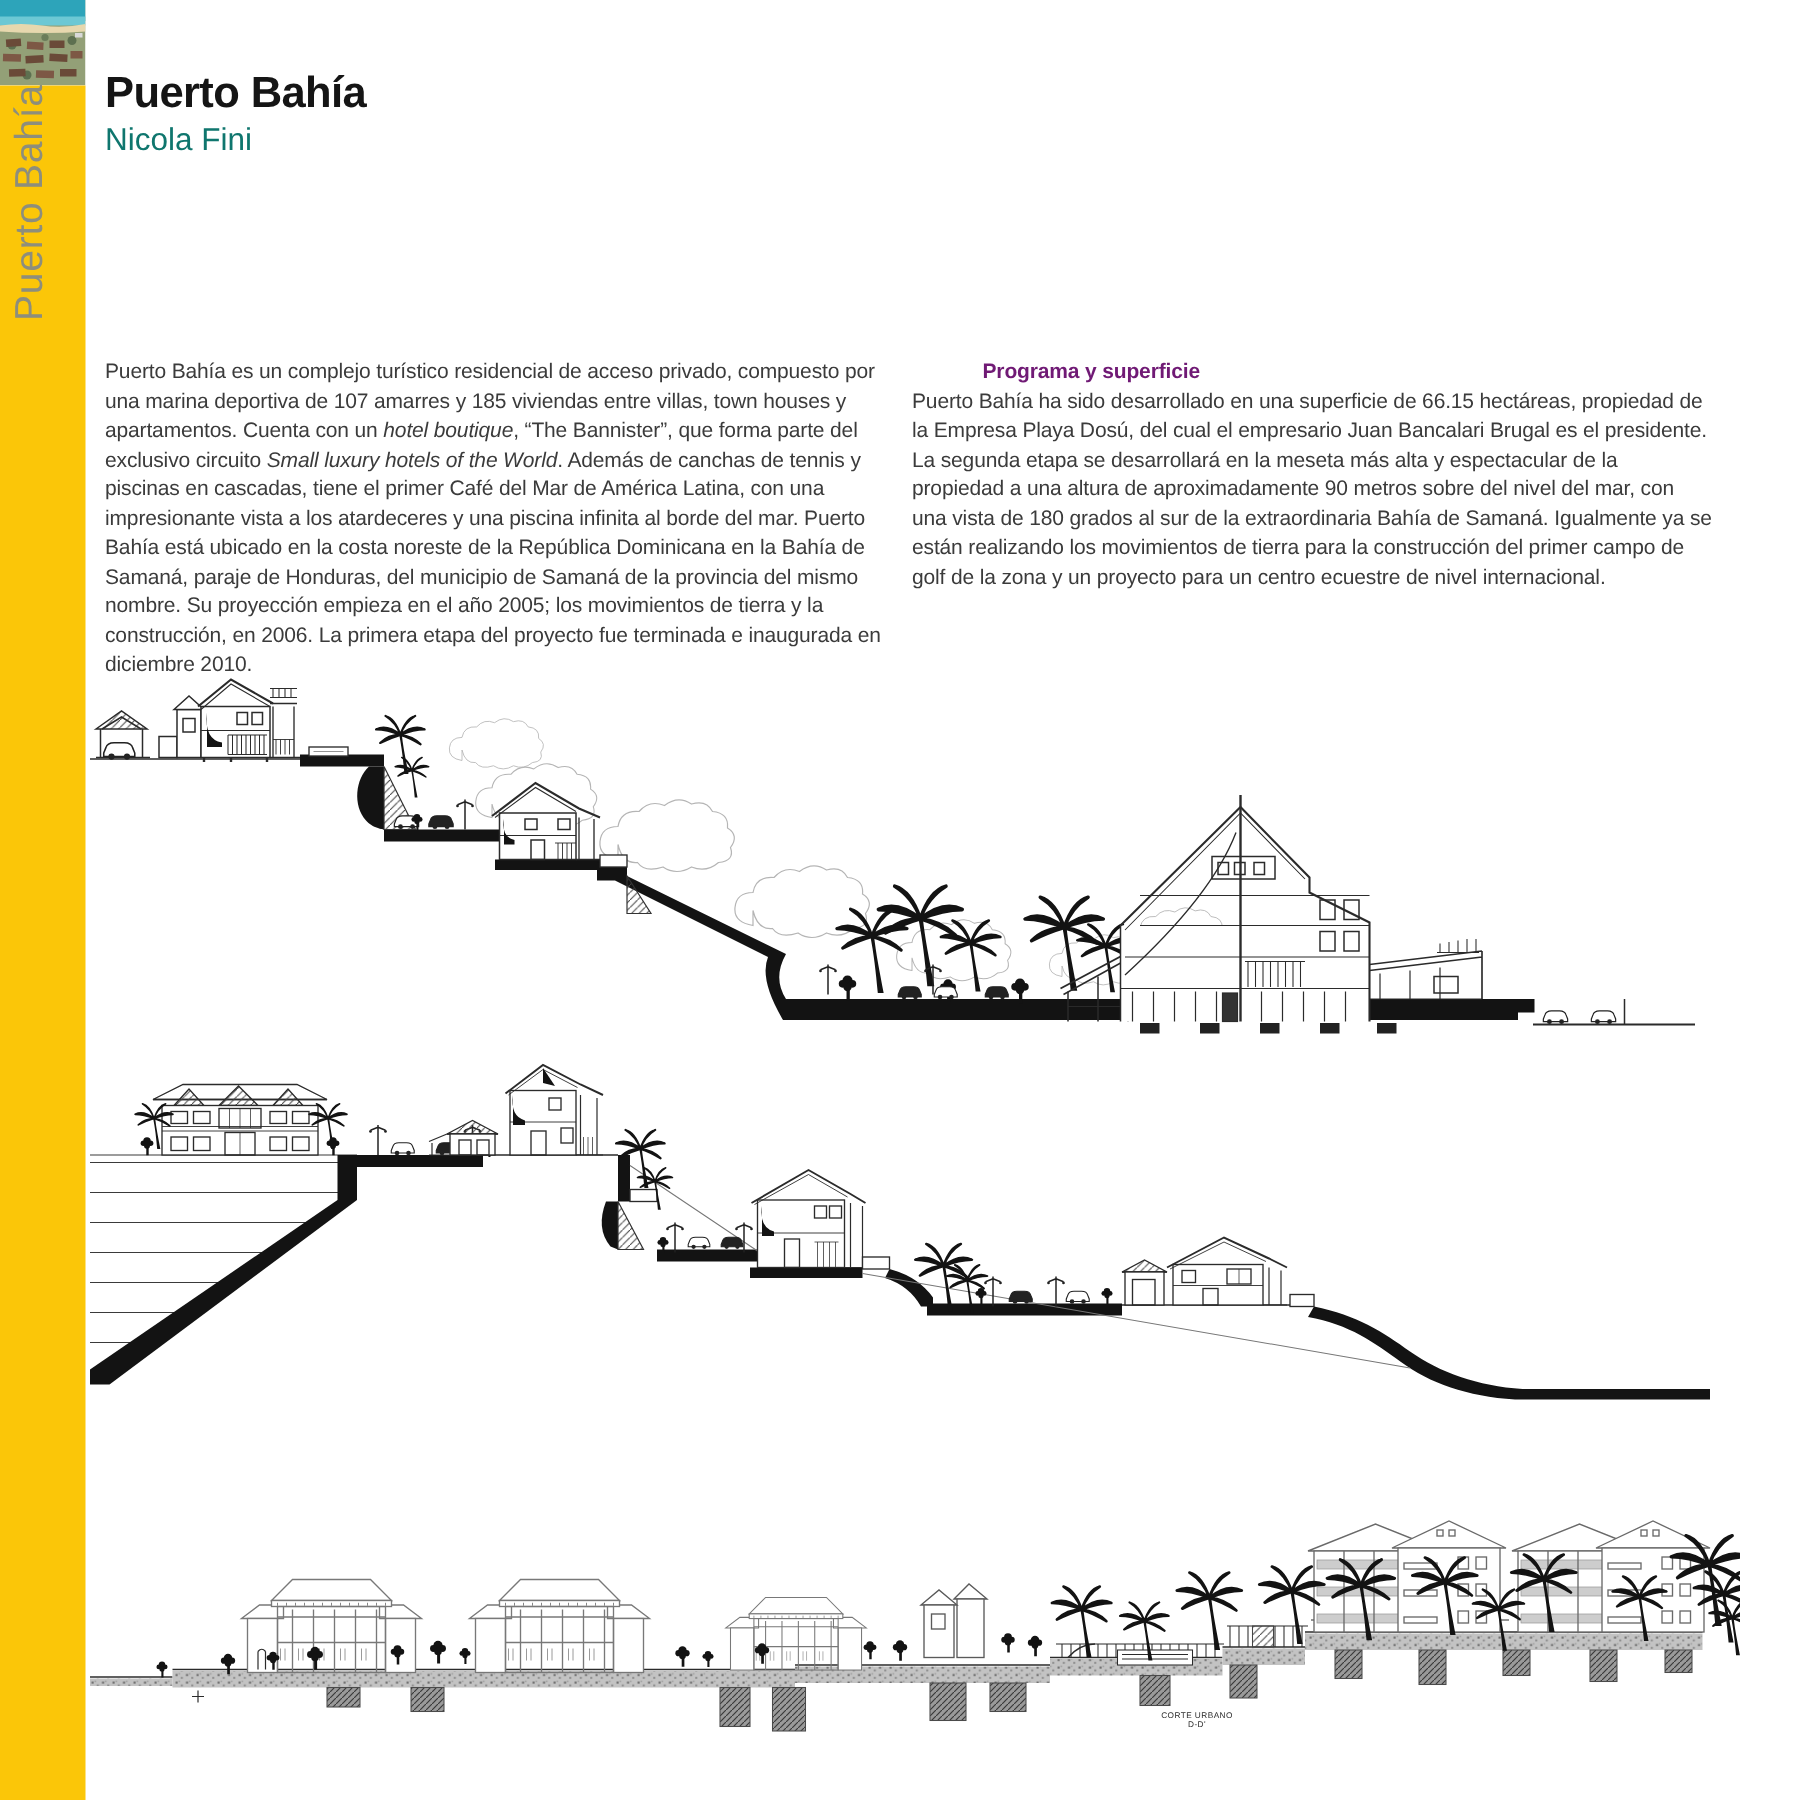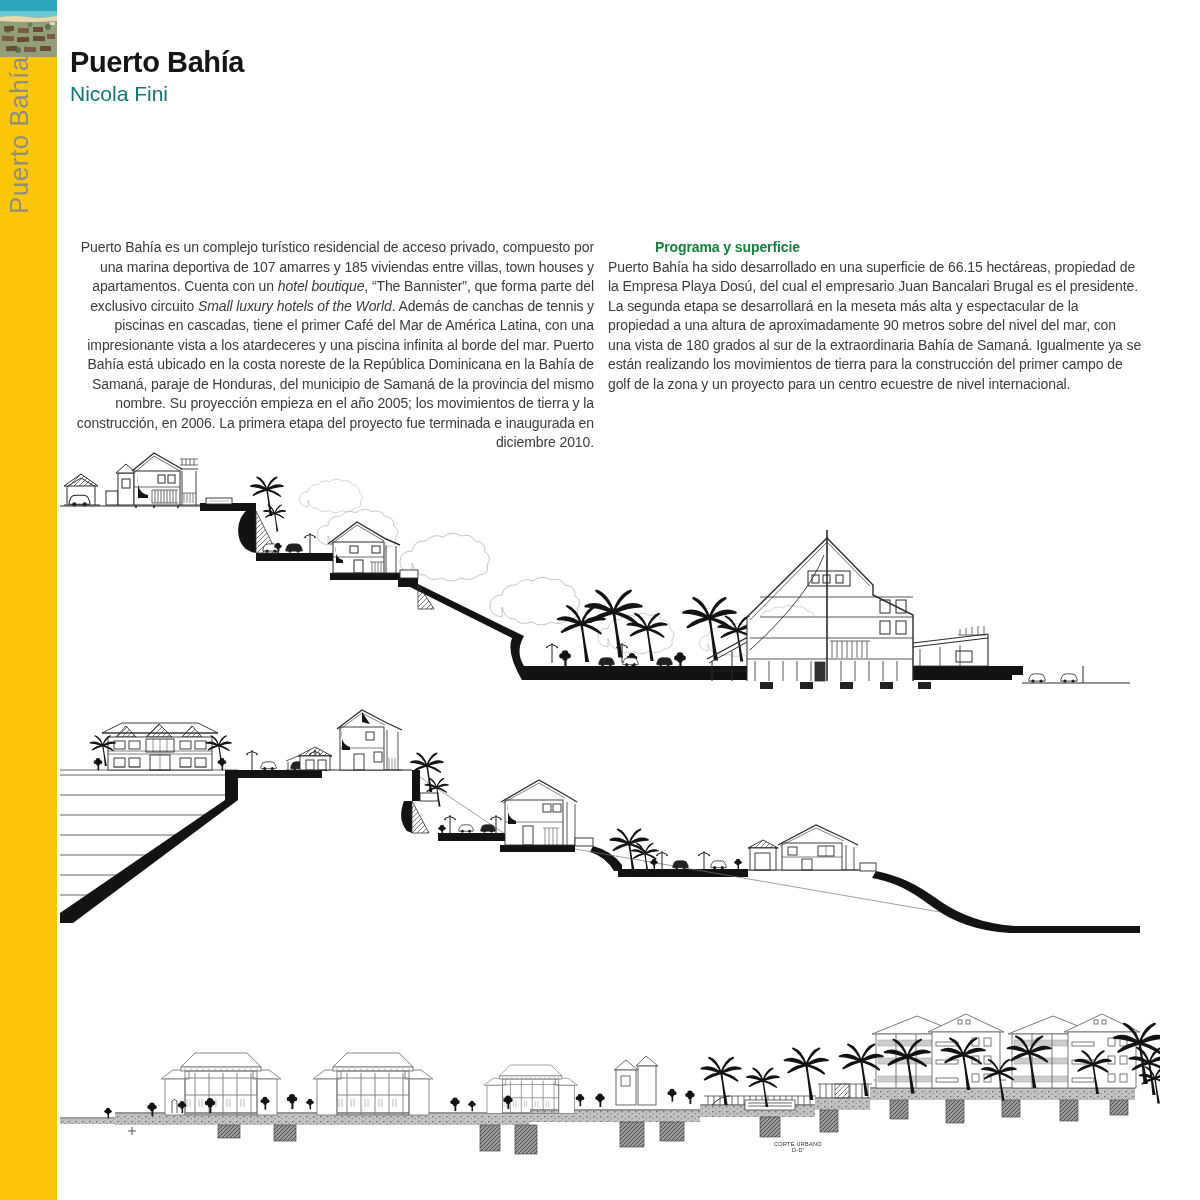--- a/index.html
+++ b/index.html
@@ -7,23 +7,23 @@
         font-family:"Liberation Sans",sans-serif;color:#3b3b3b;}
   .thumb{position:absolute;left:0;top:0;width:57px;height:57px;}
   .ybar{position:absolute;left:0;top:57px;width:57px;height:1143px;background:#fbc608;}
   .vlabel{position:absolute;left:4px;top:62px;height:152px;width:50px;
           writing-mode:vertical-rl;transform:rotate(180deg);
           font-size:26px;font-weight:300;color:#8d8e7c;letter-spacing:0.5px;white-space:nowrap;}
   .titleblock{position:absolute;left:70px;top:46px;}
   .titleblock h1{margin:0;font-size:29px;font-weight:bold;color:#151515;letter-spacing:-0.4px;}
   .titleblock .author{margin-top:3px;font-size:21px;color:#0f766e;}
   .col{position:absolute;top:238px;font-size:14px;line-height:19.5px;letter-spacing:-0.1px;color:#3b3b3b;}
-  .col-left{left:70px;width:524px;text-align:right;}
+  .col-left{left:70px;width:524px;}
   .col-right{left:608px;width:534px;}
-  .col b{color:#15803d;padding-left:47px;}
+  .col b{color:#701a75;padding-left:47px;}
   .col em{font-style:italic;}
   .svgwrap{position:absolute;}
   .cap{position:absolute;left:760px;top:1141px;width:76px;text-align:center;
        font-size:5.5px;line-height:6px;letter-spacing:0.3px;color:#2c2c2c;}
   svg{display:block;}
 </style>
 </head>
 <body>
 
 <div class="page">

